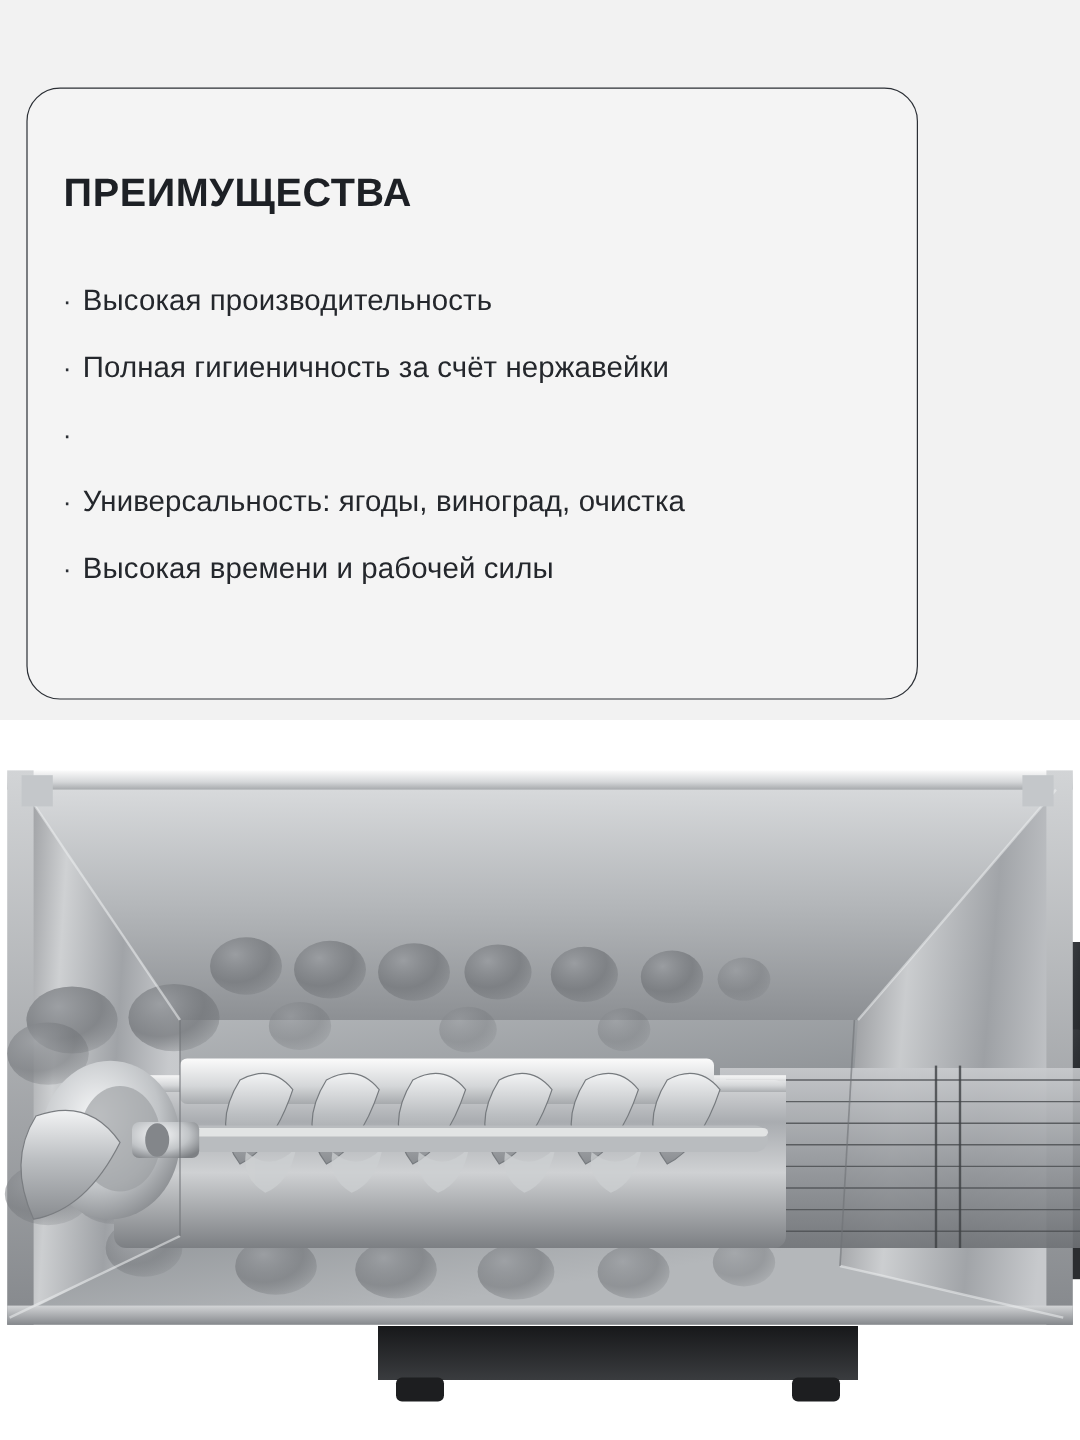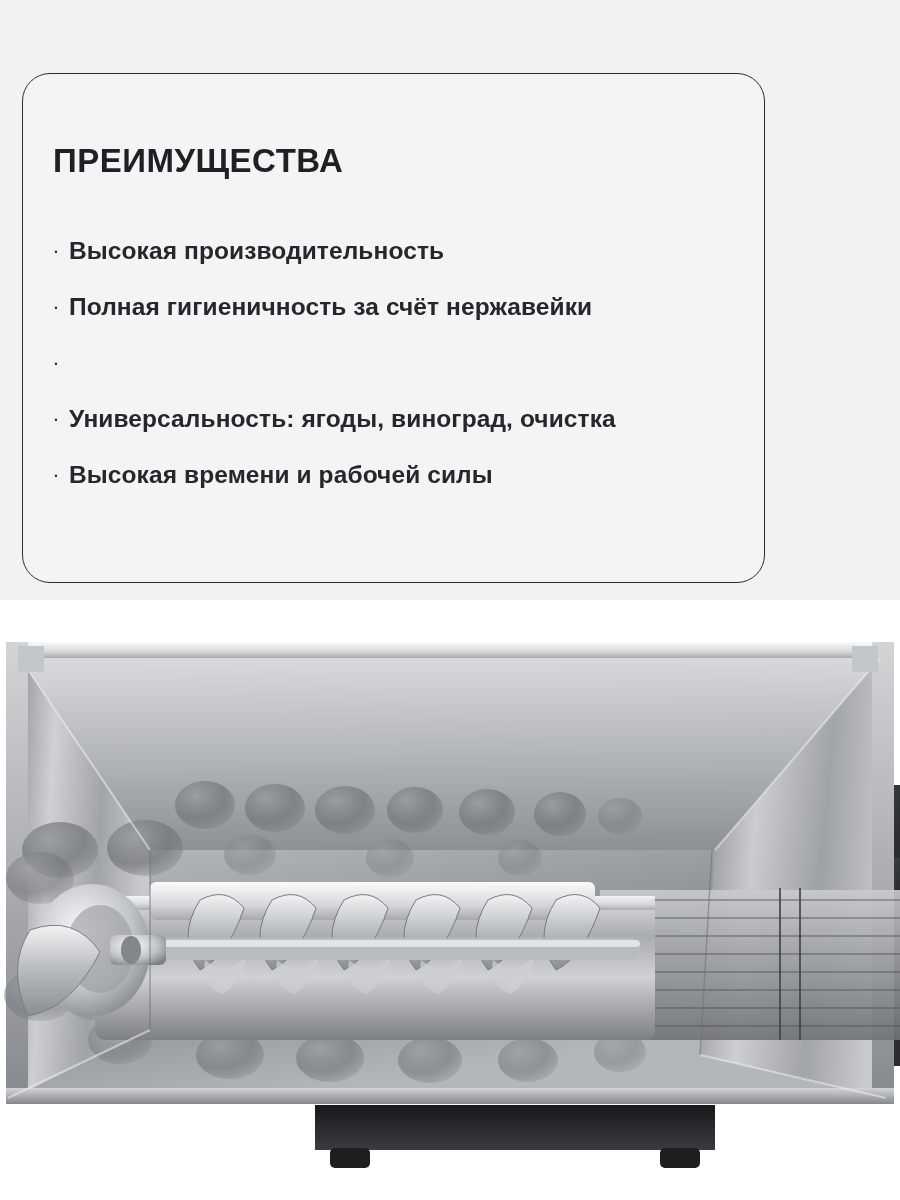--- a/index.html
+++ b/index.html
@@ -60,21 +60,20 @@
     text-align: center;
     font-size: 22px;
     line-height: 34px;
     color: #2b2f35;
   }
   .bullet-text {
     font-size: 24.5px;
     line-height: 34px;
     color: #24272c;
     letter-spacing: 0.1px;
-    font-weight: bold;
   }
 
   
   .photo {
     position: absolute;
     left: 0;
     top: 600px;
     width: 900px;
     height: 600px;
     overflow: hidden;

